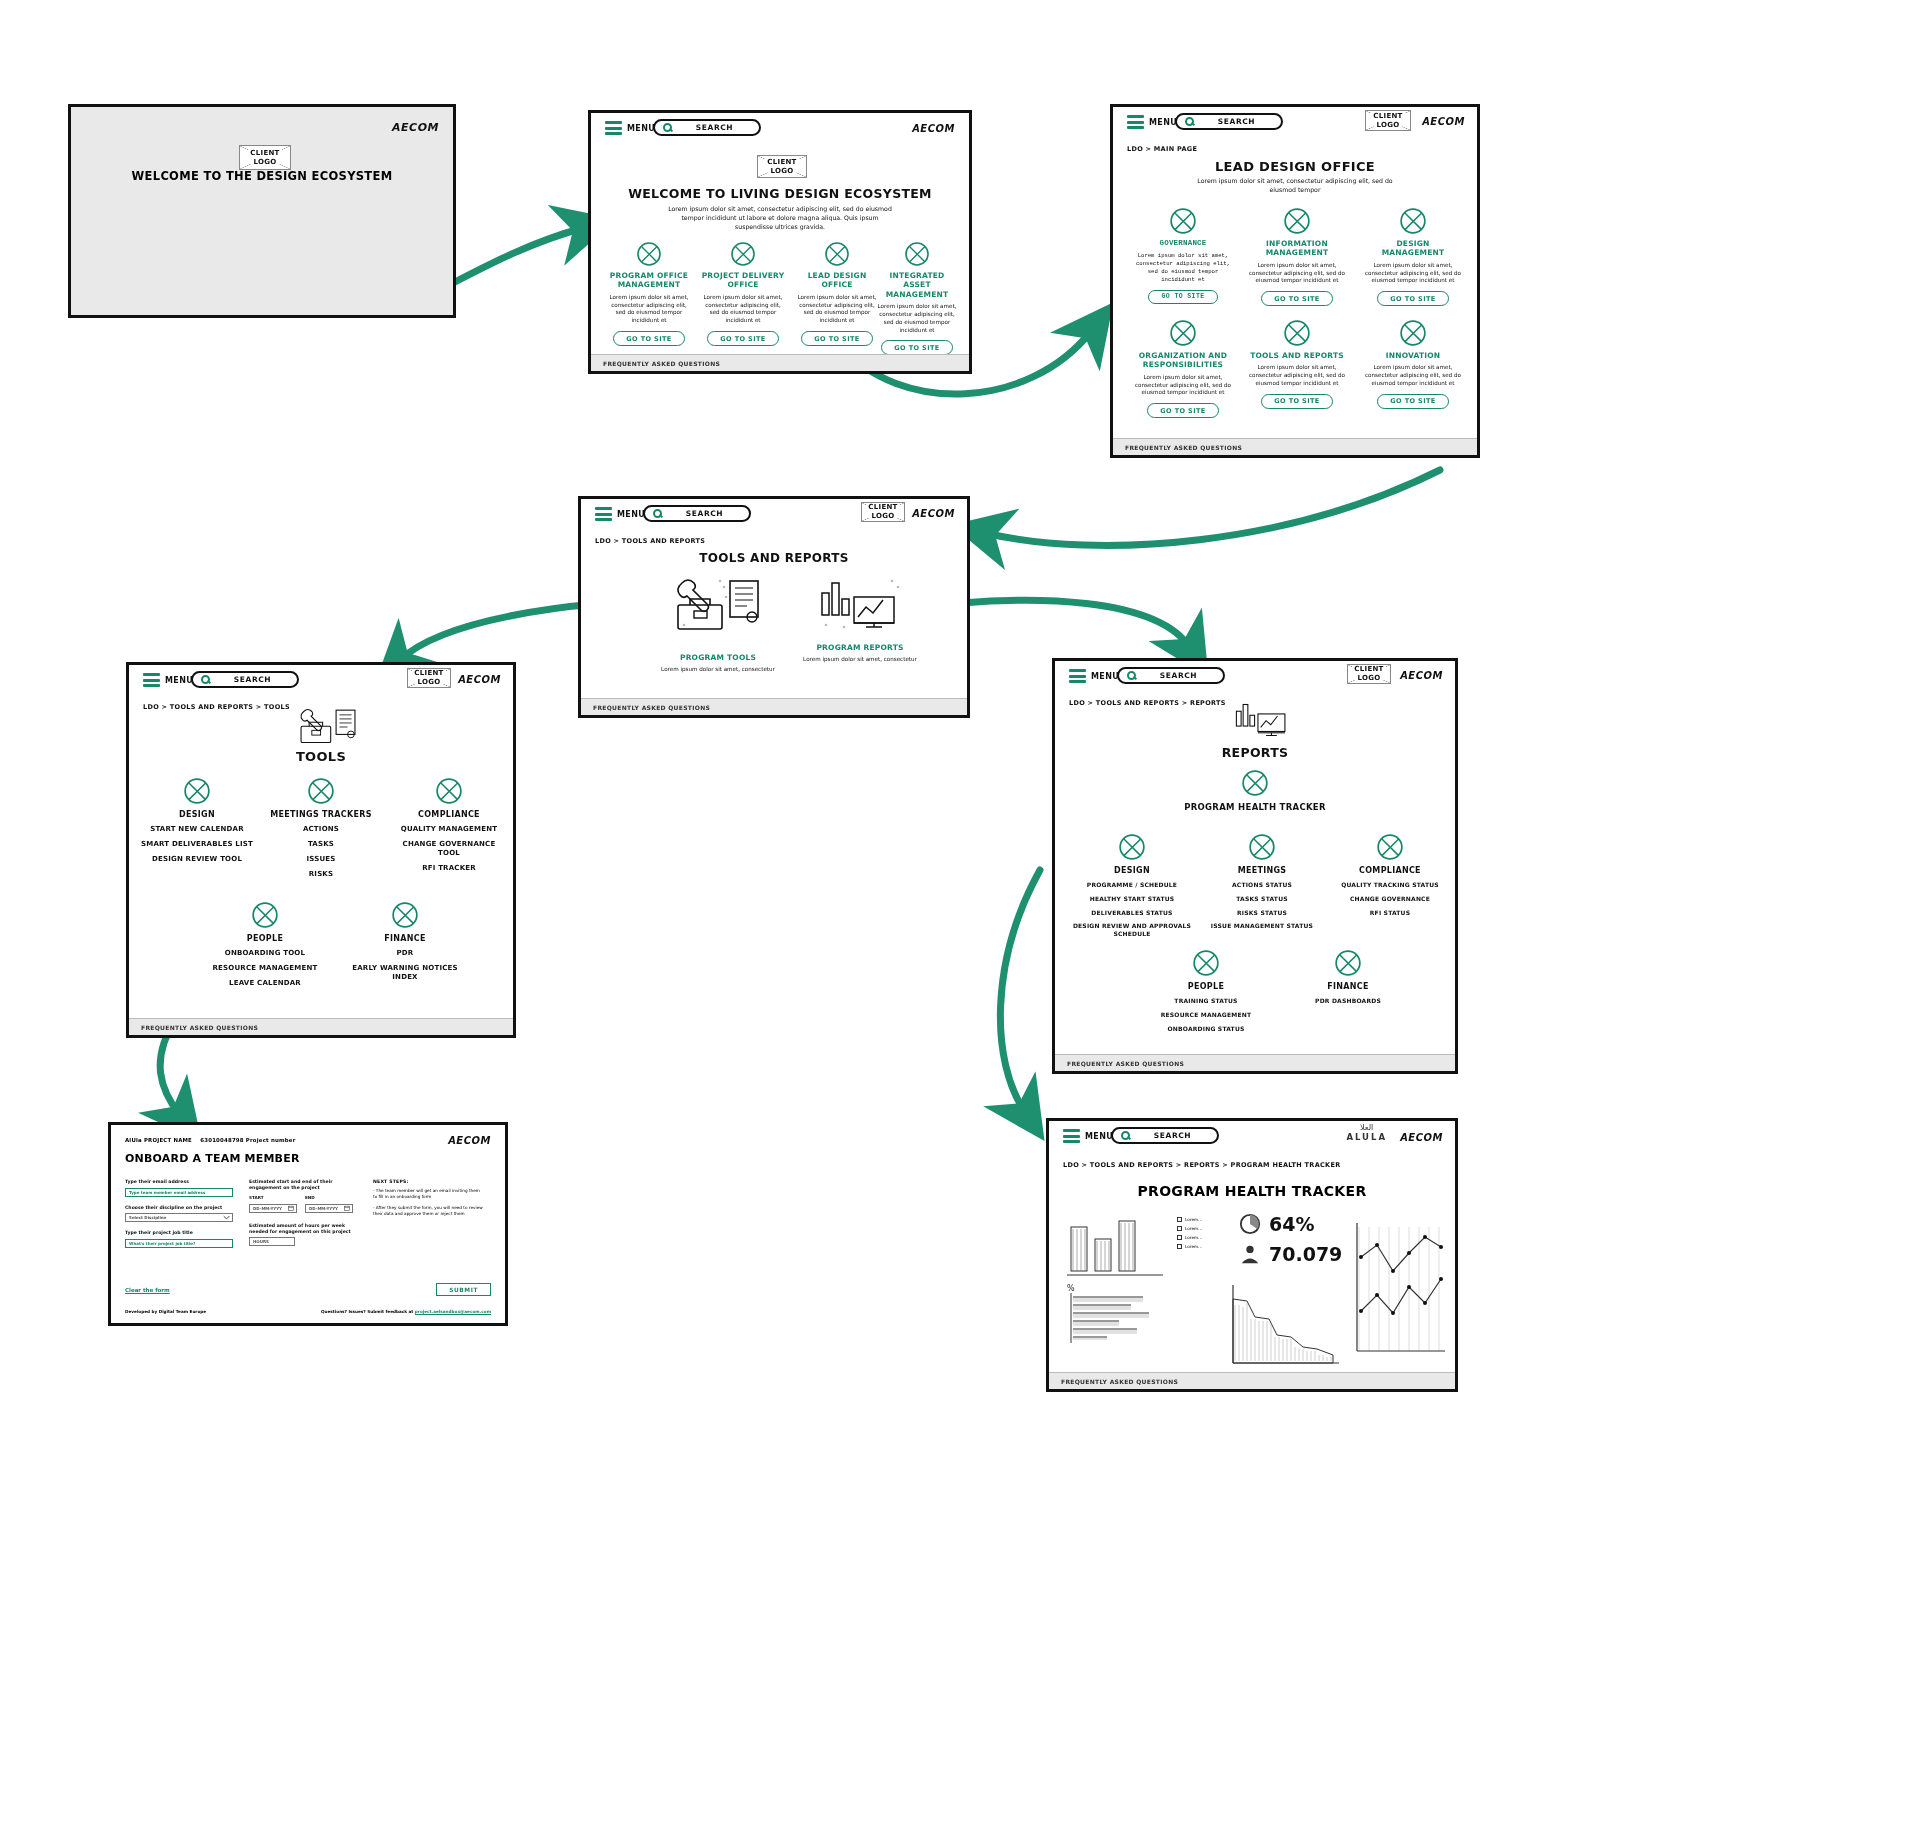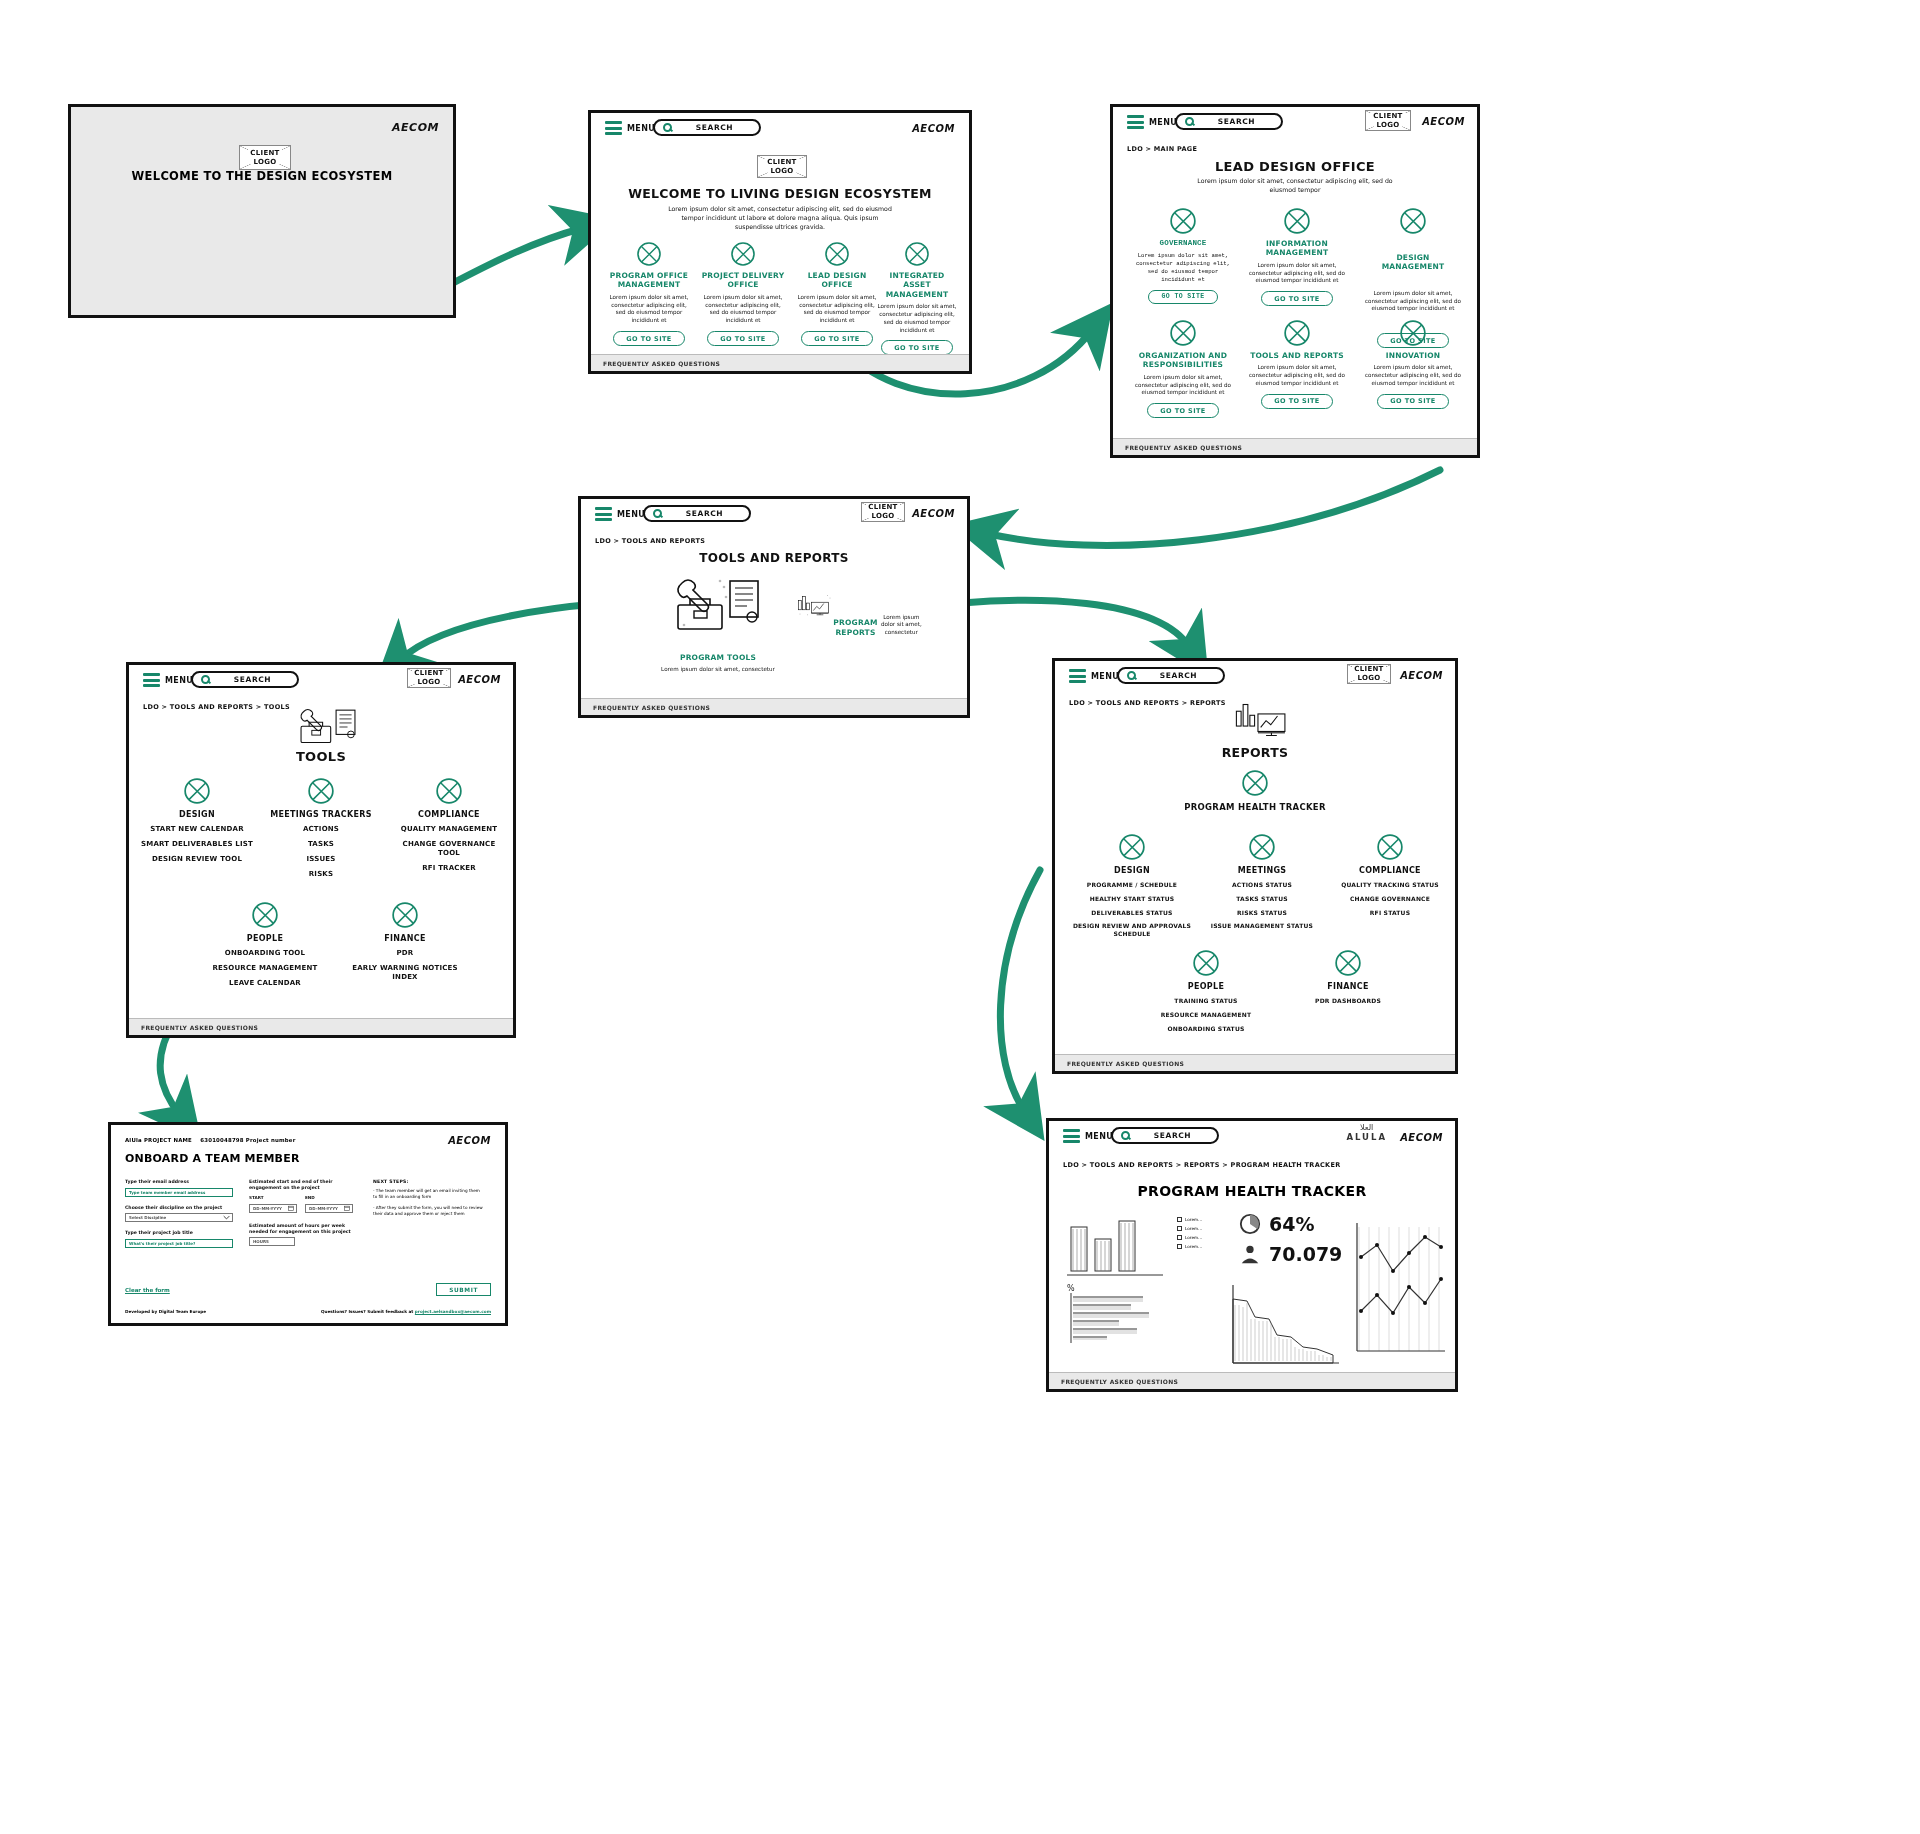--- a/index.html
+++ b/index.html
@@ -266,21 +266,21 @@
       <span class="cx">
           <svg width="28" height="28" viewBox="0 0 26 26">
             <circle cx="13" cy="13" r="11" fill="none" stroke="#17876a" stroke-width="1.6"></circle>
             <path d="M5.5 5.5 L21 21 M21 5.5 L5.5 21" stroke="#17876a" stroke-width="1.4" fill="none"></path>
           </svg>
         </span>
       <div class="tile-title">INFORMATION MANAGEMENT</div>
       <div class="tile-desc">Lorem ipsum dolor sit amet, consectetur adipiscing elit, sed do eiusmod tempor incididunt et</div>
       <div class="btn-go">GO TO SITE</div>
     </div>
-    <div class="tile" style="left:252px; top:100px; width:96px;gap:14px;">
+    <div class="tile" style="left:252px; top:100px; width:96px;">
       <span class="cx">
           <svg width="28" height="28" viewBox="0 0 26 26">
             <circle cx="13" cy="13" r="11" fill="none" stroke="#17876a" stroke-width="1.6"></circle>
             <path d="M5.5 5.5 L21 21 M21 5.5 L5.5 21" stroke="#17876a" stroke-width="1.4" fill="none"></path>
           </svg>
         </span>
       <div class="tile-title">DESIGN MANAGEMENT</div>
       <div class="tile-desc">Lorem ipsum dolor sit amet, consectetur adipiscing elit, sed do eiusmod tempor incididunt et</div>
       <div class="btn-go">GO TO SITE</div>
     </div>
@@ -359,21 +359,21 @@
         <g fill="#bbb">
             <circle cx="52" cy="12" r="1.3"></circle>
             <circle cx="54" cy="22" r="1.3"></circle>
             <circle cx="48" cy="6" r="1.3"></circle>
             <circle cx="12" cy="50" r="1.3"></circle>
           </g>
       </svg>
       <div class="tile-title" style="margin-top:16px;">PROGRAM TOOLS</div>
       <div class="tile-desc">Lorem ipsum dolor sit amet, consectetur</div>
     </div>
-    <div style="position:absolute; left:214px; top:76px; width:130px; display:flex; flex-direction:row; align-items:flex-end;">
+    <div style="position:absolute; left:214px; top:76px; width:130px; display:flex; flex-direction:column; align-items:center;">
       <svg width="92" height="62" viewBox="0 0 92 62">
         <g stroke="#111" stroke-width="1.5" fill="none">
           <rect x="8" y="18" width="7" height="22"></rect>
             <rect x="18" y="8" width="7" height="32"></rect>
             <rect x="28" y="24" width="7" height="16"></rect>
           <rect x="40" y="22" width="40" height="26"></rect>
           <path d="M44 42 l8-10 l7 6 l10-13"></path>
           <path d="M52 52 h16 M60 48 v4"></path>
           <path d="M40 48 h40"></path>
         </g>

